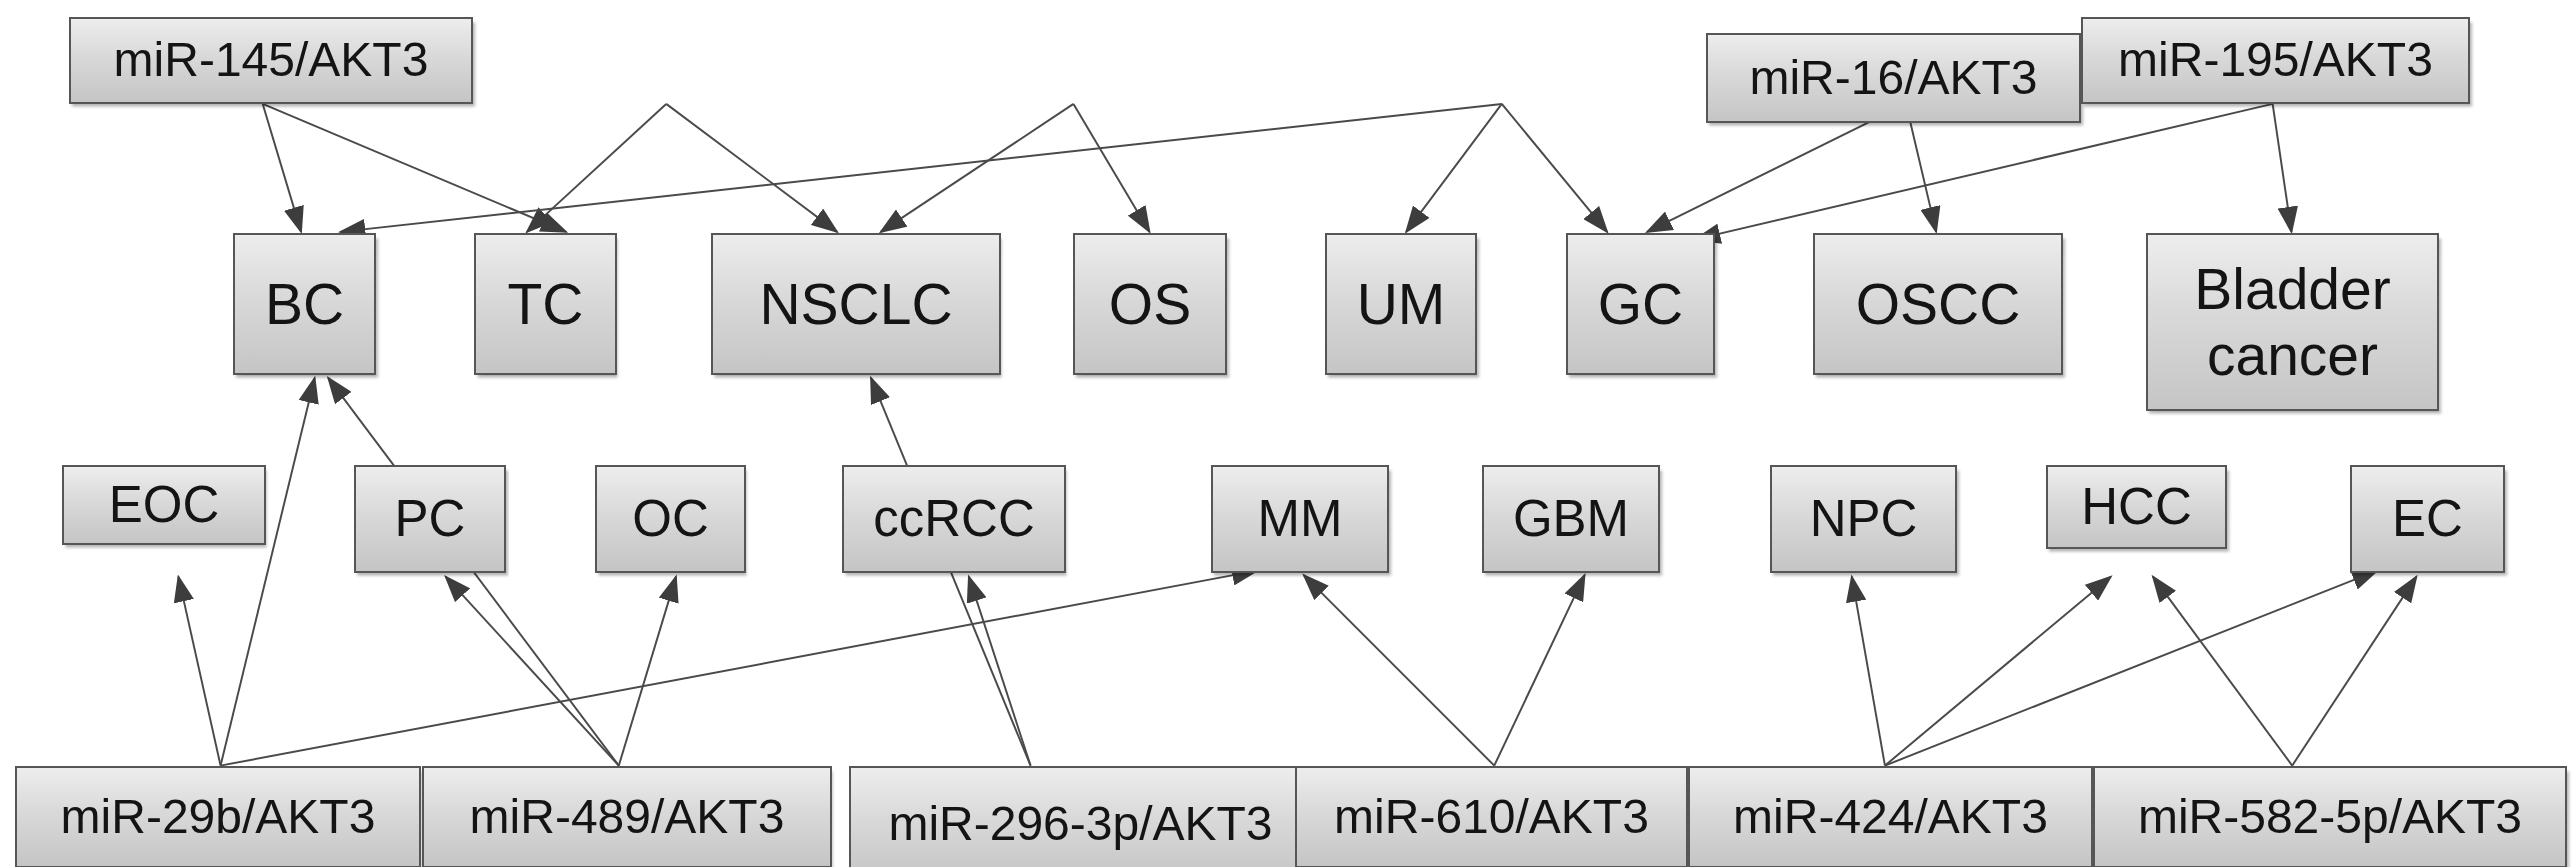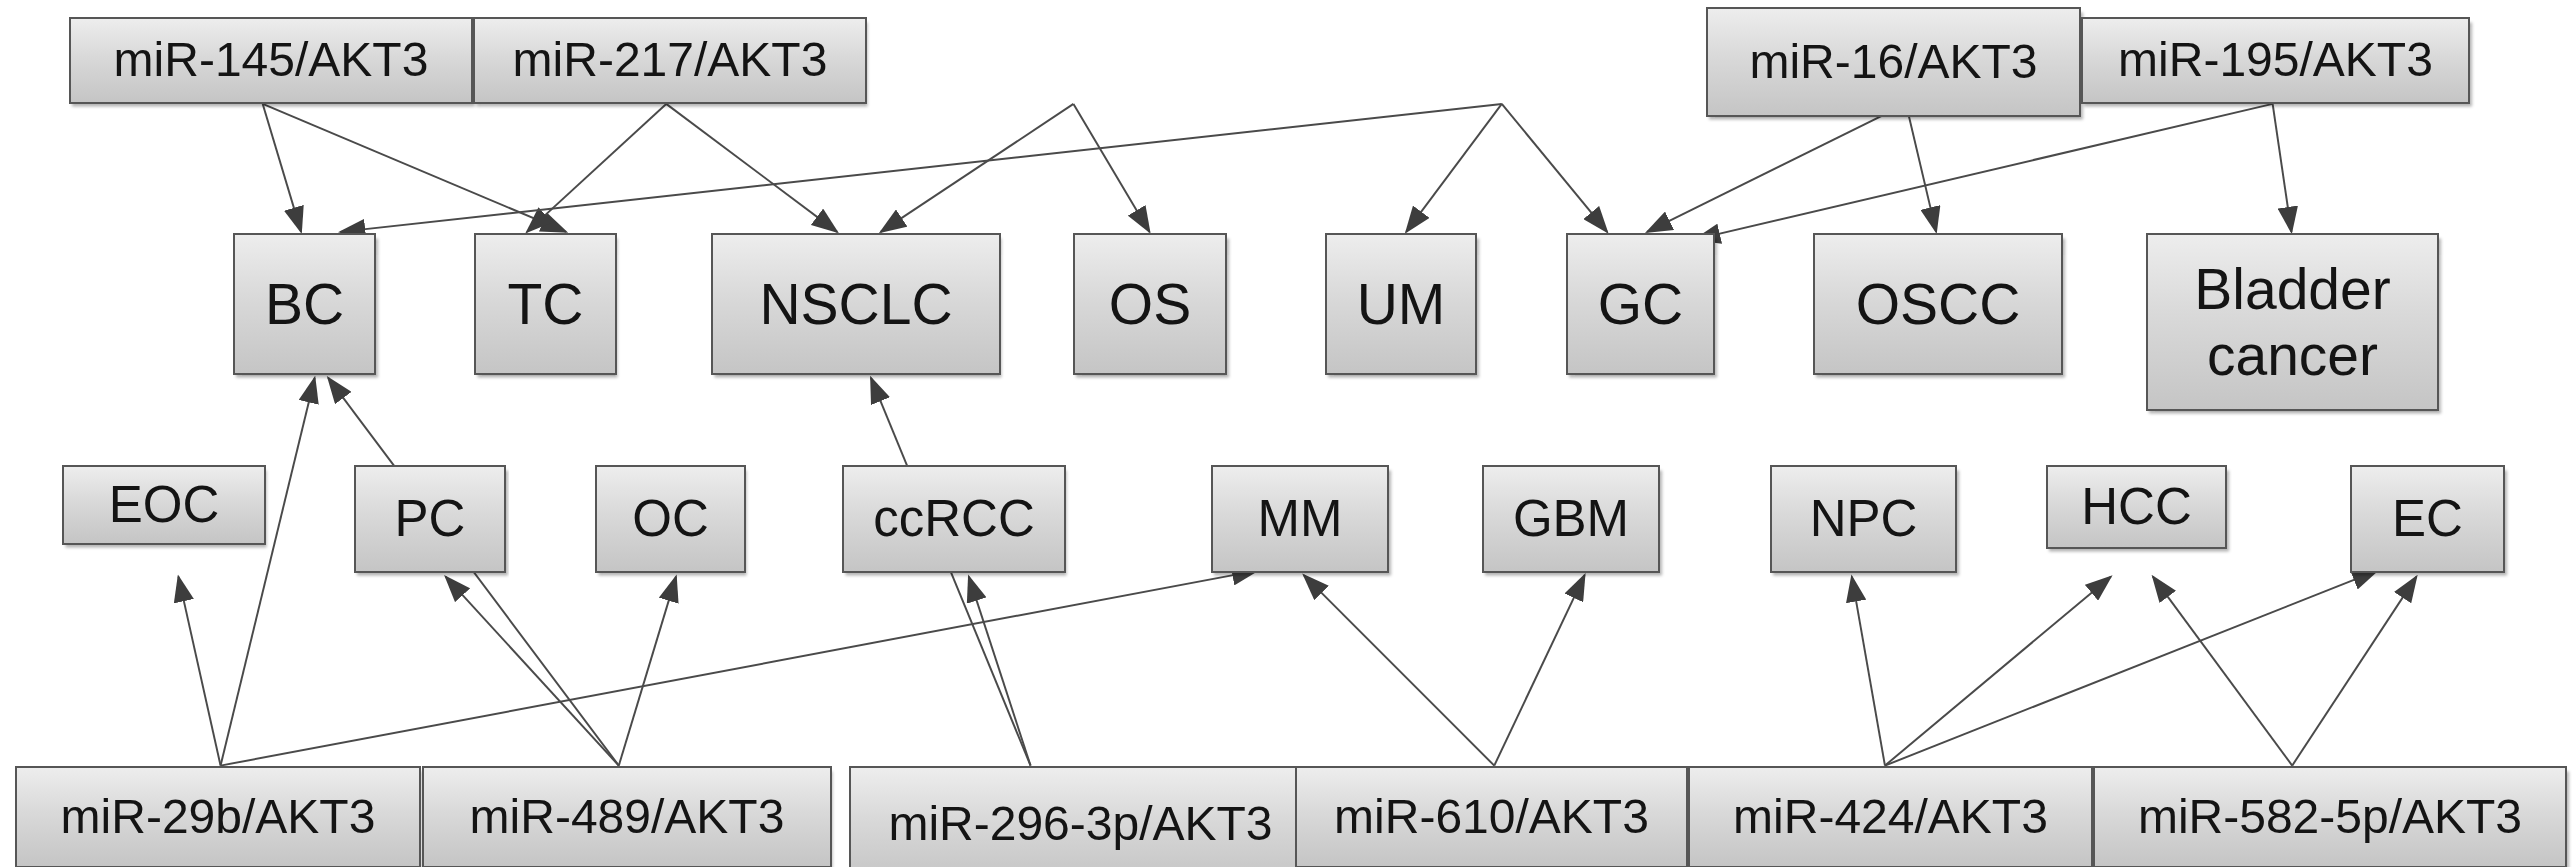--- a/index.html
+++ b/index.html
@@ -86,24 +86,21 @@
       <line x1="2504" y1="1017" x2="2460" y2="766" class="edge" marker-end="url(#ah)"></line>
       <line x1="2504" y1="1017" x2="2804" y2="766" class="edge" marker-end="url(#ah)"></line>
       <line x1="2504" y1="1017" x2="3158" y2="758" class="edge" marker-end="url(#ah)"></line>
       <line x1="3045" y1="1017" x2="2860" y2="766" class="edge" marker-end="url(#ah)"></line>
       <line x1="3045" y1="1017" x2="3210" y2="766" class="edge" marker-end="url(#ah)"></line>
     </svg>
 
 <div class="node band" style="left: 69px; top: 16.6px; width: 404px; height: 87px;">
       <span>miR-145/AKT3</span>
     </div>
-    <div class="node band" style="left: 473px; top: 16.6px; width: 394px; height: 87px;">
-      <span>miR-217/AKT3</span>
-    </div>
-    <div class="node band" style="left: 1706px; top: 7px; width: 375px; height: 110px;">
+    <div class="node band" style="left: 1706px; top: 33px; width: 375px; height: 90px;">
       <span>miR-16/AKT3</span>
     </div>
     <div class="node band" style="left: 2081px; top: 16.6px; width: 389px; height: 87px;">
       <span>miR-195/AKT3</span>
     </div>
     <div class="node cancer2" style="left: 233px; top: 233px; width: 143px; height: 142px;">
       <span>BC</span>
     </div>
     <div class="node cancer2" style="left: 474px; top: 233px; width: 143px; height: 142px;">
       <span>TC</span>

